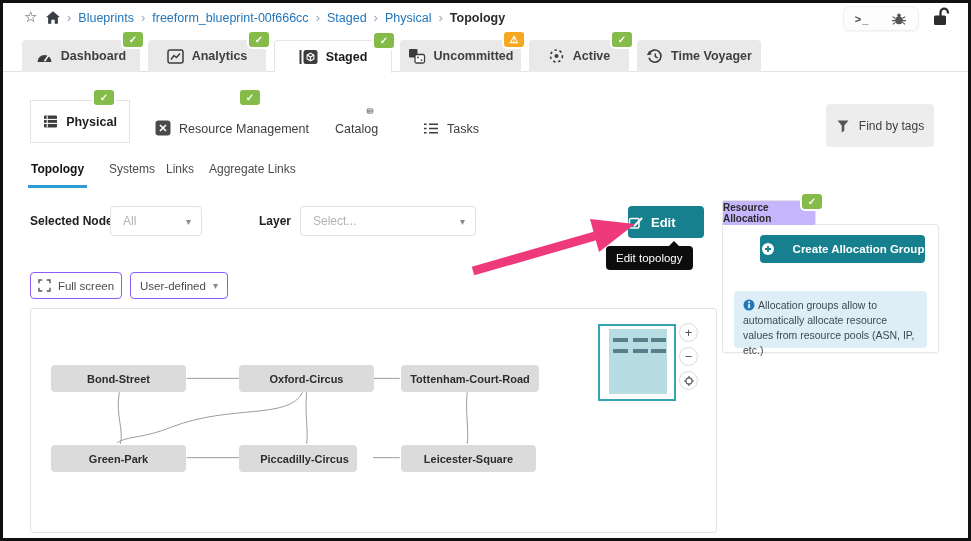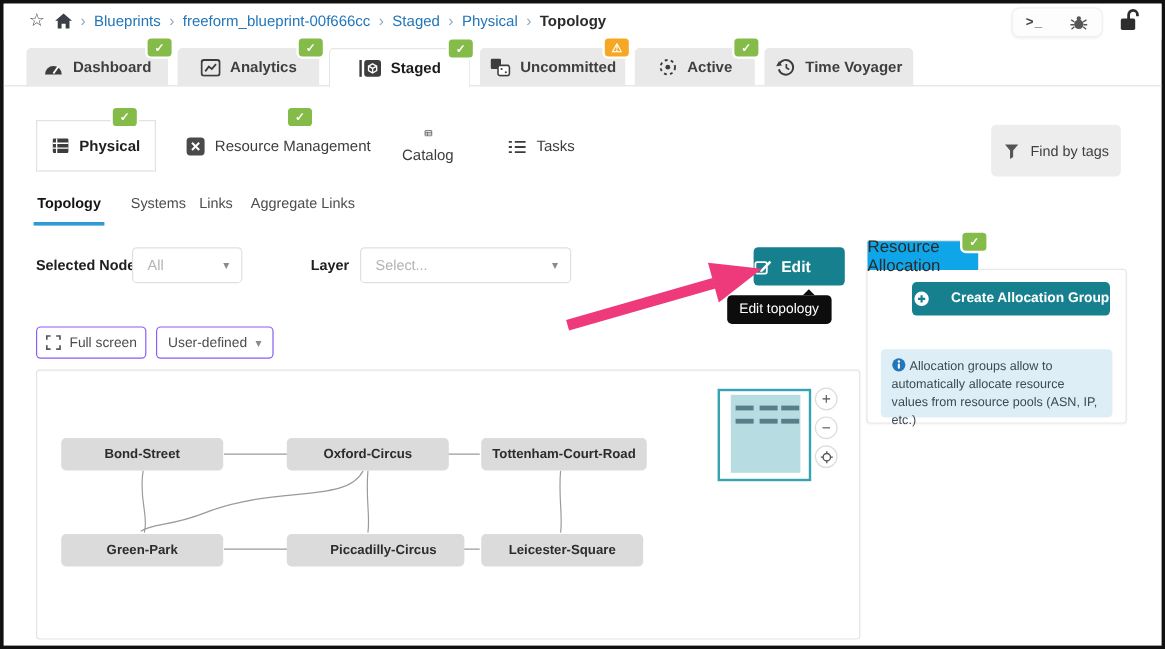--- a/index.html
+++ b/index.html
@@ -39,21 +39,21 @@
   .mtab-5 { left:634px; width:124px; }
   .badge { position:absolute; top:-10px; right:-5px; width:24px; height:19px; border-radius:5px;
            background:#84bb49; color:#fff; border:2px solid #fff; display:flex; align-items:center;
            justify-content:center; font-size:10px; font-weight:bold; z-index:3; }
   .badge.warn { background:#f7a823; font-size:10px; }
 
   
   .subtab-box { position:absolute; left:27px; top:97px; width:100px; height:43px; background:#fff;
                 border:1px solid #e2e2e2; display:flex; align-items:center; justify-content:center;
                 gap:8px; font-size:12.5px; font-weight:bold; color:#1f1f1f; cursor:pointer; }
-  .subtab { position:absolute; top:105px; height:28px; display:flex; align-items:center; gap:8px;
+  .subtab { position:absolute; top:105px; height:28px; display:flex; align-items:flex-end; gap:8px;
             font-size:12.5px; color:#3d3d3d; cursor:pointer; }
   .subtab-1 { left:152px; } .subtab-2 { left:332px;flex-direction:column; } .subtab-3 { left:420px; }
   .free-badge { position:absolute; width:24px; height:19px; border-radius:5px; background:#84bb49;
                 color:#fff; border:2px solid #fff; display:flex; align-items:center; z-index:3;
                 justify-content:center; font-size:10px; font-weight:bold; }
   .fb-physical { left:89px; top:85px; }
   .fb-rm { left:235px; top:85px; }
   .fb-ra { left:797px; top:189px; }
   .findtags { position:absolute; left:807px; top:101px; width:108px; height:43px; background:#ededed;
               border-radius:4px; display:flex; align-items:center; justify-content:center; gap:9px;
@@ -78,24 +78,24 @@
               border-radius:4px; color:#fff; font-size:13px; font-weight:bold; display:flex;
               align-items:center; justify-content:flex-start; gap:8px; cursor:pointer; }
   .tooltip { position:absolute; left:603px; top:243px; background:#0d0d0d; color:#fff;
              font-size:11.5px; padding:6px 10px; border-radius:4px; z-index:40; }
   .tooltip::before { content:""; position:absolute; top:-5px; right:14px; border-left:5px solid transparent;
                      border-right:5px solid transparent; border-bottom:5px solid #0d0d0d; }
   .arrow-overlay { position:absolute; left:440px; top:195px; width:270px; height:110px;
                    z-index:50; pointer-events:none; }
 
   
-  .ra-tab { position:absolute; left:719px; top:197px; width:94px; height:25px; background:#0ea5e9;
+  .ra-tab { position:absolute; left:719px; top:197px; width:94px; height:25px; background:#c4b5fd;
             border:1px solid #e4e4e4; border-bottom:none; border-radius:2px 2px 0 0; z-index:2;
-            display:flex; align-items:center; justify-content:center; font-size:14px;
-            font-weight:normal; color:#2b2b2b; cursor:pointer; }
+            display:flex; align-items:center; justify-content:center; font-size:10px;
+            font-weight:bold; color:#2b2b2b; cursor:pointer; }
   .ra-panel { position:absolute; left:719px; top:221px; width:217px; height:129px; background:#fff;
               border:1px solid #e7e7e7; border-radius:0 3px 3px 3px; box-shadow:0 1px 2px rgba(0,0,0,.04); }
   .ra-create { position:absolute; left:757px; top:232px; width:165px; height:28px; background:#17808f;
                border-radius:4px; color:#fff; font-size:11.5px; font-weight:bold; display:flex;
                align-items:center; justify-content:center; gap:18px; cursor:pointer; }
   .ra-info { position:absolute; left:731px; top:288px; width:193px; height:57px; background:#ddeef6;
              border-radius:4px; padding:7px 9px; font-size:10.5px; color:#3c4a54; line-height:1.42; }
   .ra-info svg { vertical-align:-2px; margin-right:3px; }
 
   
@@ -115,21 +115,21 @@
   .canvas { position:absolute; left:27px; top:305px; width:687px; height:225px;
             border:1px solid #e4e4e4; border-radius:3px; background:#fff; }
   .edges { position:absolute; left:0; top:0; width:100%; height:100%; }
   .tnode { position:absolute; height:27px; background:#dbdbdb; border-radius:4px; display:flex;
            align-items:center; justify-content:center; font-size:11px; font-weight:bold;
            color:#2c2c2c; cursor:pointer; }
   .n-0 { left:20px;  top:56px;  width:135px; }
   .n-1 { left:208px; top:56px;  width:135px; }
   .n-2 { left:370px; top:56px;  width:138px; }
   .n-3 { left:20px;  top:136px; width:135px; }
-  .n-4 { left:208px; top:136px; width:148px;padding-left:13px; }
+  .n-4 { left:208px; top:136px; width:118px;padding-left:13px; }
   .n-5 { left:370px; top:136px; width:135px; }
 
   .minimap { position:absolute; left:567px; top:15px; width:78px; height:77px; background:#fff;
              border:2px solid #35a3b2; cursor:pointer; }
   .mm-fill { position:absolute; left:9px; top:3px; width:58px; height:65px; background:#b7dce2; }
   .mm-dash { position:absolute; width:15px; height:4px; background:#567f89; }
   .zbtn { position:absolute; left:648px; width:19px; height:19px; border:1px solid #dcdcdc;
           border-radius:50%; background:#fff; color:#555; display:flex; align-items:center;
           justify-content:center; font-size:13px; cursor:pointer; }
   .z-in { top:14px; } .z-out { top:38px; } .z-fit { top:62px; }

